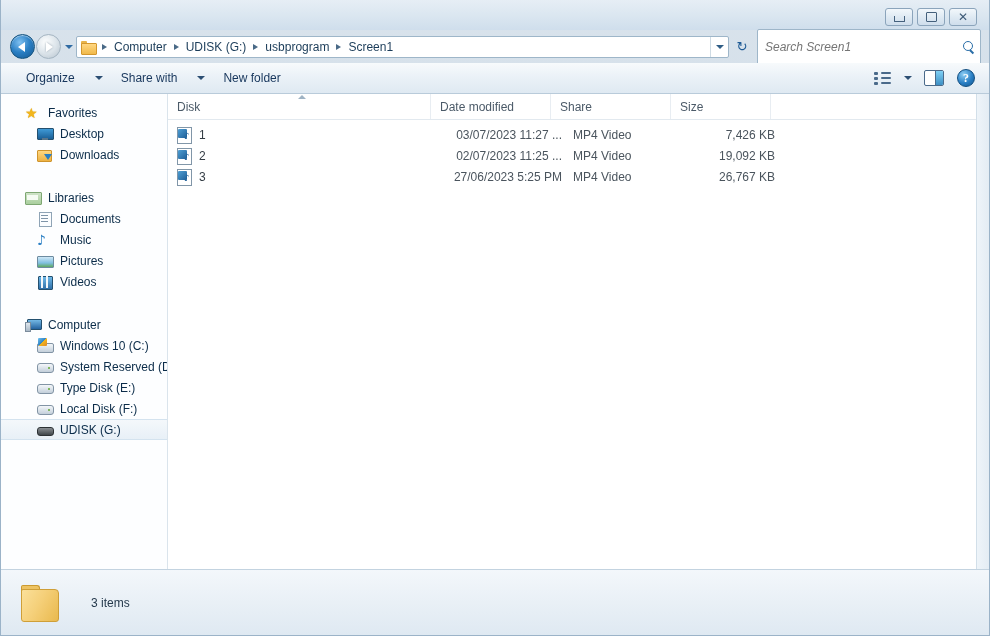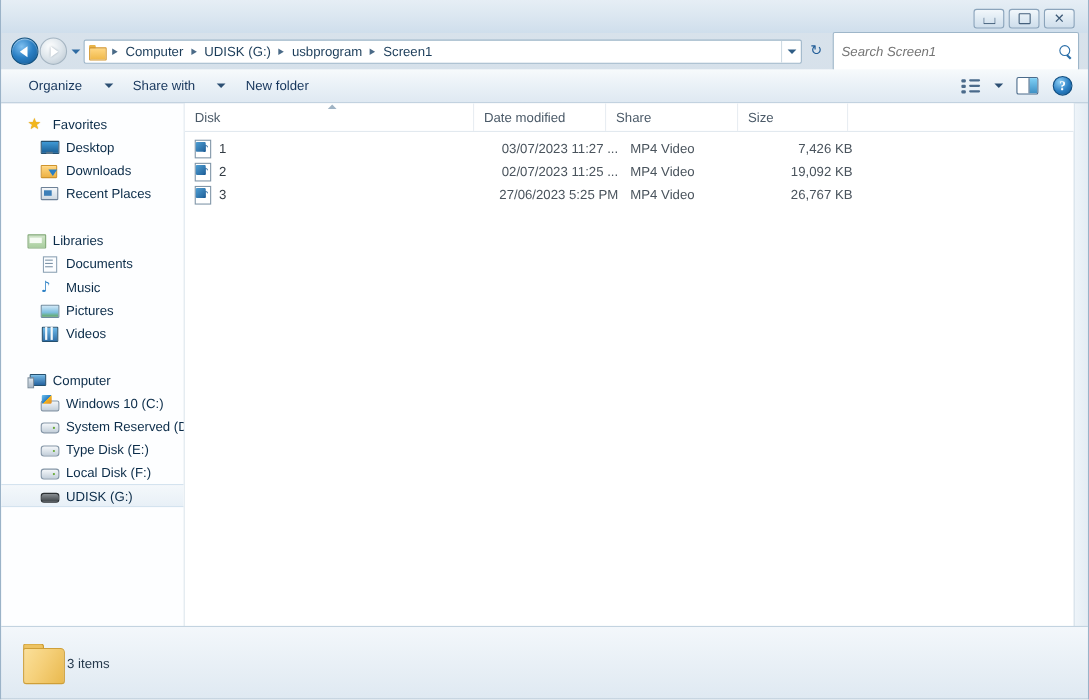--- a/index.html
+++ b/index.html
@@ -551,20 +551,21 @@
   }
 
   
   .statusbar {
     position: absolute; left: 0; bottom: 0;
     width: 990px; height: 66px;
     background: linear-gradient(to bottom, #f3f7fb 0%, #e9f0f6 50%, #dfe9f2 100%);
     border-top: 1px solid #c3d3e0;
     display: flex; align-items: center;
     padding-left: 20px;
+    gap: 30px;
   }
   .status-folder {
     width: 40px; height: 36px;
     position: relative; flex: 0 0 auto;
   }
   .status-folder::before {
     content: ''; position: absolute; left: 0; top: 0;
     width: 17px; height: 5px;
     background: #edc363;
     border: 1px solid #cb9a31;
@@ -683,24 +684,20 @@
           <span>Favorites</span>
         </div>
         <div class="nav-row child">
           <span class="nav-ico ico-desktop"></span>
           <span>Desktop</span>
         </div>
         <div class="nav-row child">
           <span class="nav-ico ico-downloads"></span>
           <span>Downloads</span>
         </div>
-        <div class="nav-row child">
-          <span class="nav-ico ico-recent"></span>
-          <span>Recent Places</span>
-        </div>
       </div>
 
       <div class="spacer-md"></div>
 
       <div class="nav-group">
         <div class="nav-row">
           <span class="nav-ico ico-libraries"></span>
           <span>Libraries</span>
         </div>
         <div class="nav-row child">

